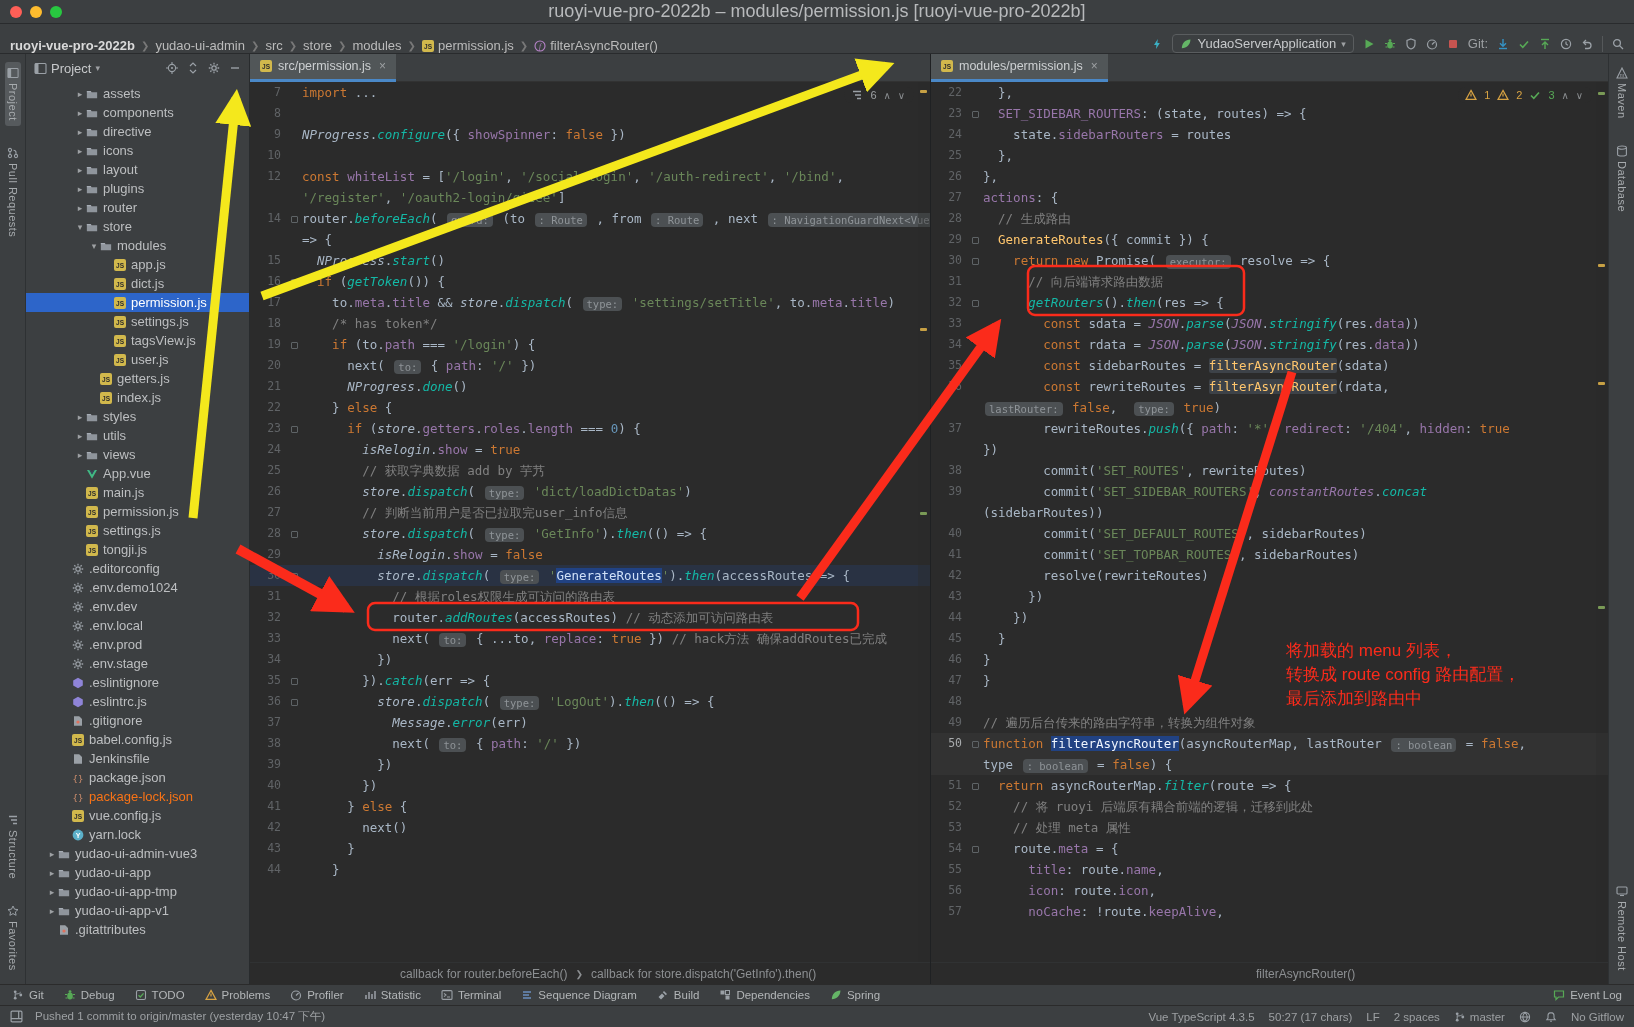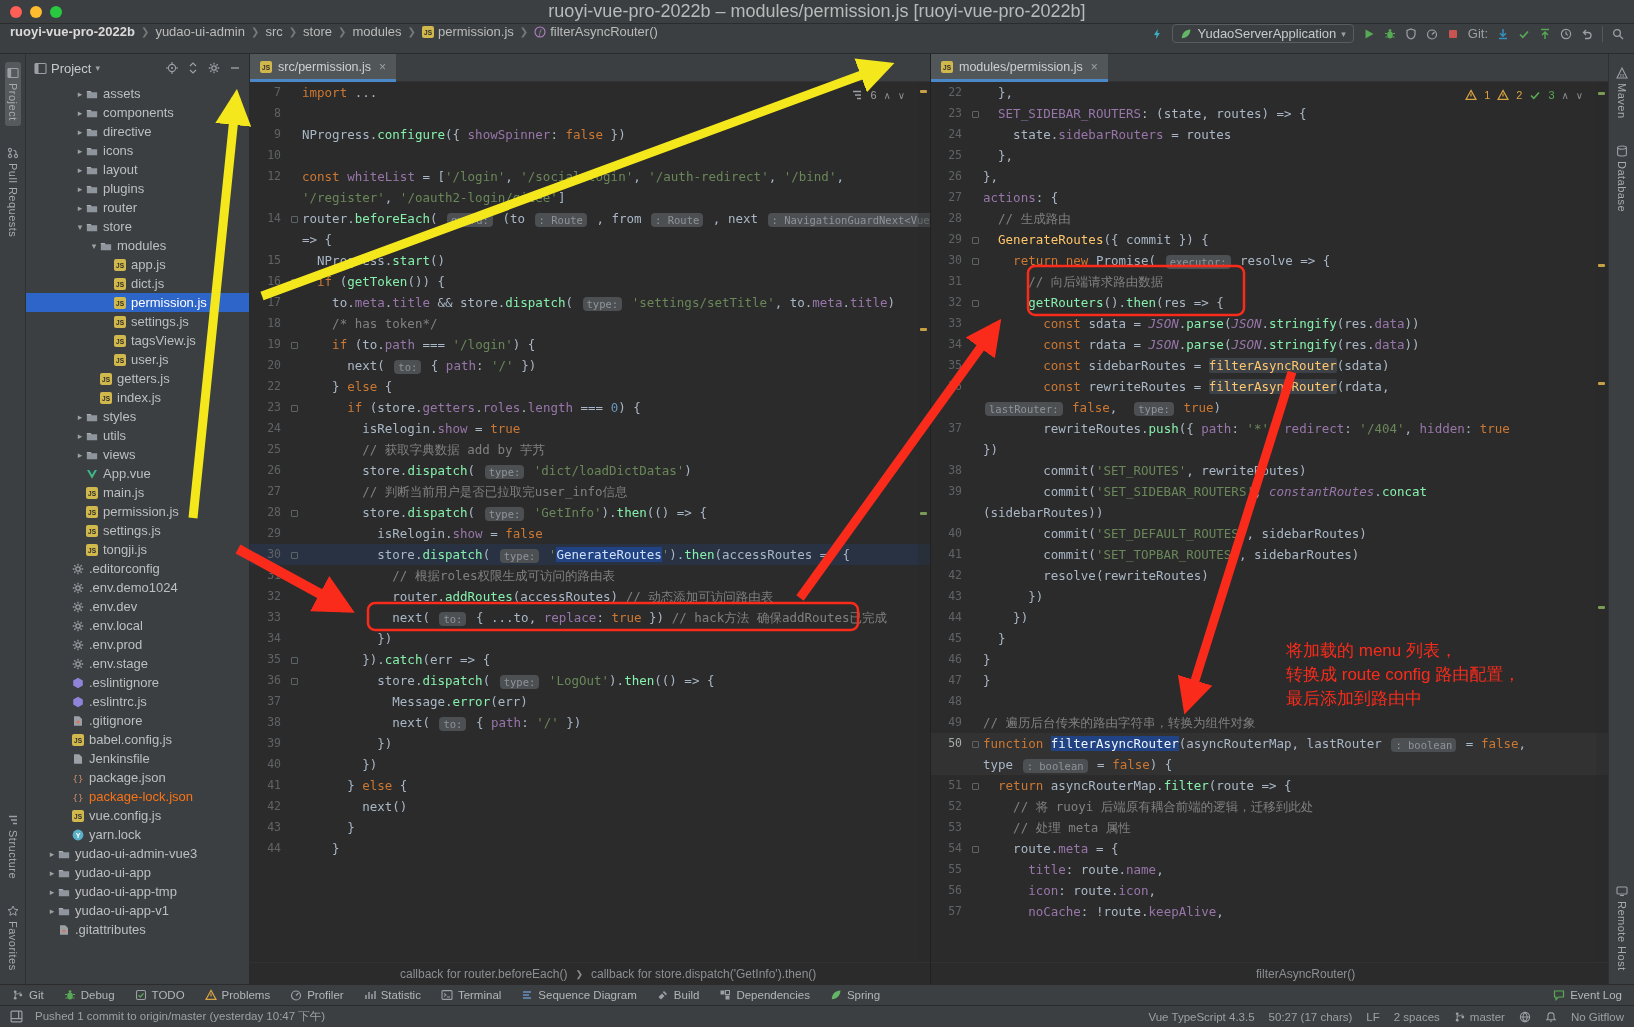--- a/index.html
+++ b/index.html
@@ -5,21 +5,21 @@
   *{box-sizing:border-box;margin:0;padding:0}
   html,body{width:1634px;height:1027px;overflow:hidden;background:#2b2b2b;font-family:"Liberation Sans",sans-serif;color:#bbb}
   .app{position:relative;width:1634px;height:1027px;background:#2b2b2b}
   
   .titlebar{height:24px;background:#3c3f41;border-bottom:1px solid #292b2d;display:flex;align-items:center;position:relative}
   .traffic{position:absolute;left:10px;top:6px;display:flex;gap:8px}
   .tl{width:12px;height:12px;border-radius:50%}
   .tl.r{background:#ff5f57}.tl.y{background:#febc2e}.tl.g{background:#28c840}
   .wtitle{flex:1;text-align:center;font-size:18px;color:#b8babc}
   
-  .toolbar{height:30px;background:#3c3f41;border-bottom:1px solid #292b2d;display:flex;align-items:flex-start;padding:0 10px;font-size:13px}
+  .toolbar{height:30px;background:#3c3f41;border-bottom:1px solid #292b2d;display:flex;align-items:flex-end;padding:0 10px;font-size:13px}
   .crumbs{display:flex;align-items:center;gap:5px;white-space:nowrap}
   .crumb{color:#bbb;display:flex;align-items:center;gap:4px}
   .crumb.bold{font-weight:bold;color:#dadada}
   .csep{color:#787878;font-size:10px;margin:0 1px}
   .tright{margin-left:auto;display:flex;align-items:center;gap:9px}
   .runbox{display:flex;align-items:center;gap:5px;border:1px solid #5a5d5f;border-radius:4px;padding:1px 7px;color:#c7c9cb}
   .tlabel{color:#9da0a3}
   .tdiv{width:1px;height:16px;background:#55585a}
   .ic{display:inline-block;width:13px;height:13px;vertical-align:middle;line-height:0}
   .ic svg{width:100%;height:100%}
@@ -42,36 +42,36 @@
   .trow{height:19px;display:flex;align-items:center;font-size:13px;color:#bdbfc1;white-space:nowrap}
   .trow.sel{background:#2d65c9;color:#fff}
   .trow.dim .tl2{color:#f97316}
   .chev{width:12px;display:inline-block;font-size:9px;color:#9da0a3;text-align:center}
   .trow.sel .chev{color:#dce6f5}
   .tl2{margin-left:5px}
   
   .pane{display:flex;flex-direction:column;background:#2b2b2b;position:relative}
   .pane.pl{width:680px}
   .pane.pr2{flex:1;border-left:1px solid #1f2123}
-  .tabbar{height:28px;background:#3c3f41;border-bottom:1px solid #323232;display:flex;align-items:flex-start}
+  .tabbar{height:28px;background:#3c3f41;border-bottom:1px solid #323232;display:flex;align-items:center}
   .tab{height:28px;display:flex;align-items:center;gap:6px;padding:0 10px;font-size:12.5px;color:#cdd0d2;background:#515658;border-bottom:3px solid #4a88c7}
   .tab .x{color:#9da0a3;font-size:12px;margin-left:2px}
   .codewrap{height:880px;position:relative;overflow:hidden;padding-top:0}
   .crow{height:21px;display:flex;white-space:pre;font-family:"DejaVu Sans Mono",monospace;font-size:12.5px;line-height:21px}
   .gut{width:36px;text-align:right;padding-right:5px;color:#606366;font-size:11.5px;flex:none}
   .foldc{width:16px;flex:none;text-align:center;line-height:21px}
   .fold-box{display:inline-block;width:7px;height:7px;border:1px solid #5e6366;border-radius:1px}
   .ctext{flex:1;overflow:hidden}
   .cur-row{background:#323232}
   .cur-row .gut{color:#a8abad}
   .hl-row{background:rgba(36,64,112,.35)}
   .tk-k{color:#cc7832}.tk-s{color:#6a8759}.tk-c{color:#808080}.tk-num{color:#6897bb}
-  .tk-f{color:#ffc66d}.tk-fi{color:#86efac;}
+  .tk-f{color:#ffc66d}.tk-fi{color:#14b8a6;font-style:italic}
   .tk-p{color:#9876aa}.tk-pi{color:#9876aa;font-style:italic}
-  .tk-d{color:#a9b7c6}.tk-i{color:#a9b7c6;}
+  .tk-d{color:#a9b7c6}.tk-i{color:#a9b7c6;font-style:italic}
   .tk-sel{background:#214283;color:#cfe0f7}
   .tk-fsel{background:#214283;color:#eef4fd}
   .tk-fhl{color:#ffc66d;background:#3d4248;border-radius:2px}
   .tk-h{display:inline-block;background:#4c5053;color:#8f9498;border-radius:4px;padding:0 4px;font-size:10.5px;line-height:14px;vertical-align:middle;margin:0 2px;font-family:"DejaVu Sans Mono",monospace}
   .inspect{position:absolute;top:5px;right:16px;display:flex;gap:7px;align-items:center;font-size:11px;color:#9da0a3;background:rgba(43,43,43,.92);padding:2px 7px;border-radius:8px;z-index:5}
   .inspect .n1{color:#d8a343}.inspect .n3{color:#57a956}
   .chevs{color:#8a8d90;font-size:10px;letter-spacing:2px}
   .sstripe{position:absolute;top:0;right:0;width:12px;height:100%;background:rgba(43,43,43,.4)}
   .tick{position:absolute;right:3px;width:7px;height:3px;border-radius:1px}
   .crumbbar{height:22px;background:#2b2b2b;display:flex;align-items:center;gap:8px;font-size:12px;color:#8c8f92;border-top:1px solid #303233}
@@ -699,20 +699,21 @@
             <div class="crow"><span class="gut">12</span><span class="foldc"></span><span class="ctext"><span class="tk-k">const</span><span class="tk-d"> </span><span class="tk-p">whiteList</span><span class="tk-d"> = [</span><span class="tk-s">'/login'</span><span class="tk-d">, </span><span class="tk-s">'/social-login'</span><span class="tk-d">, </span><span class="tk-s">'/auth-redirect'</span><span class="tk-d">, </span><span class="tk-s">'/bind'</span><span class="tk-d">,</span></span></div>
             <div class="crow"><span class="gut"></span><span class="foldc"></span><span class="ctext"><span class="tk-s">'/register'</span><span class="tk-d">, </span><span class="tk-s">'/oauth2-login/gitee'</span><span class="tk-d">]</span></span></div>
             <div class="crow"><span class="gut">14</span><span class="foldc"><span class="fold-box"></span></span><span class="ctext"><span class="tk-d">router.</span><span class="tk-fi">beforeEach</span><span class="tk-d">( </span><span class="tk-h">guard:</span><span class="tk-d"> (</span><span class="tk-d">to </span><span class="tk-h">: Route</span><span class="tk-d"> , </span><span class="tk-d">from </span><span class="tk-h">: Route</span><span class="tk-d"> , </span><span class="tk-d">next </span><span class="tk-h">: NavigationGuardNext&lt;Vue&gt;</span></span></div>
             <div class="crow"><span class="gut"></span><span class="foldc"></span><span class="ctext"><span class="tk-d">=&gt; {</span></span></div>
             <div class="crow"><span class="gut">15</span><span class="foldc"></span><span class="ctext"><span class="tk-d">  </span><span class="tk-i">NProgress</span><span class="tk-d">.</span><span class="tk-fi">start</span><span class="tk-d">()</span></span></div>
             <div class="crow"><span class="gut">16</span><span class="foldc"><span class="fold-box"></span></span><span class="ctext"><span class="tk-d">  </span><span class="tk-k">if</span><span class="tk-d"> (</span><span class="tk-fi">getToken</span><span class="tk-d">()) {</span></span></div>
             <div class="crow"><span class="gut">17</span><span class="foldc"></span><span class="ctext"><span class="tk-d">    to.</span><span class="tk-p">meta</span><span class="tk-d">.</span><span class="tk-p">title</span><span class="tk-d"> &amp;&amp; </span><span class="tk-i">store</span><span class="tk-d">.</span><span class="tk-fi">dispatch</span><span class="tk-d">( </span><span class="tk-h">type:</span><span class="tk-d"> </span><span class="tk-s">'settings/setTitle'</span><span class="tk-d">, to.</span><span class="tk-p">meta</span><span class="tk-d">.</span><span class="tk-p">title</span><span class="tk-d">)</span></span></div>
             <div class="crow"><span class="gut">18</span><span class="foldc"></span><span class="ctext"><span class="tk-d">    </span><span class="tk-c">/* has token*/</span></span></div>
             <div class="crow"><span class="gut">19</span><span class="foldc"><span class="fold-box"></span></span><span class="ctext"><span class="tk-d">    </span><span class="tk-k">if</span><span class="tk-d"> (to.</span><span class="tk-p">path</span><span class="tk-d"> === </span><span class="tk-s">'/login'</span><span class="tk-d">) {</span></span></div>
             <div class="crow"><span class="gut">20</span><span class="foldc"></span><span class="ctext"><span class="tk-d">      next( </span><span class="tk-h">to:</span><span class="tk-d"> { </span><span class="tk-p">path</span><span class="tk-d">: </span><span class="tk-s">'/'</span><span class="tk-d"> })</span></span></div>
+            <div class="crow"><span class="gut">21</span><span class="foldc"></span><span class="ctext"><span class="tk-d">      </span><span class="tk-i">NProgress</span><span class="tk-d">.</span><span class="tk-fi">done</span><span class="tk-d">()</span></span></div>
             <div class="crow"><span class="gut">22</span><span class="foldc"></span><span class="ctext"><span class="tk-d">    } </span><span class="tk-k">else</span><span class="tk-d"> {</span></span></div>
             <div class="crow"><span class="gut">23</span><span class="foldc"><span class="fold-box"></span></span><span class="ctext"><span class="tk-d">      </span><span class="tk-k">if</span><span class="tk-d"> (</span><span class="tk-i">store</span><span class="tk-d">.</span><span class="tk-p">getters</span><span class="tk-d">.</span><span class="tk-p">roles</span><span class="tk-d">.</span><span class="tk-p">length</span><span class="tk-d"> === </span><span class="tk-num">0</span><span class="tk-d">) {</span></span></div>
             <div class="crow"><span class="gut">24</span><span class="foldc"></span><span class="ctext"><span class="tk-d">        </span><span class="tk-i">isRelogin</span><span class="tk-d">.</span><span class="tk-p">show</span><span class="tk-d"> = </span><span class="tk-k">true</span></span></div>
             <div class="crow"><span class="gut">25</span><span class="foldc"></span><span class="ctext"><span class="tk-d">        </span><span class="tk-c">// 获取字典数据 add by 芋艿</span></span></div>
             <div class="crow"><span class="gut">26</span><span class="foldc"></span><span class="ctext"><span class="tk-d">        </span><span class="tk-i">store</span><span class="tk-d">.</span><span class="tk-fi">dispatch</span><span class="tk-d">( </span><span class="tk-h">type:</span><span class="tk-d"> </span><span class="tk-s">'dict/loadDictDatas'</span><span class="tk-d">)</span></span></div>
             <div class="crow"><span class="gut">27</span><span class="foldc"></span><span class="ctext"><span class="tk-d">        </span><span class="tk-c">// 判断当前用户是否已拉取完user_info信息</span></span></div>
             <div class="crow"><span class="gut">28</span><span class="foldc"><span class="fold-box"></span></span><span class="ctext"><span class="tk-d">        </span><span class="tk-i">store</span><span class="tk-d">.</span><span class="tk-fi">dispatch</span><span class="tk-d">( </span><span class="tk-h">type:</span><span class="tk-d"> </span><span class="tk-s">'GetInfo'</span><span class="tk-d">).</span><span class="tk-fi">then</span><span class="tk-d">(() =&gt; {</span></span></div>
             <div class="crow"><span class="gut">29</span><span class="foldc"></span><span class="ctext"><span class="tk-d">          </span><span class="tk-i">isRelogin</span><span class="tk-d">.</span><span class="tk-p">show</span><span class="tk-d"> = </span><span class="tk-k">false</span></span></div>
             <div class="crow hl-row"><span class="gut">30</span><span class="foldc"><span class="fold-box"></span></span><span class="ctext"><span class="tk-d">          </span><span class="tk-i">store</span><span class="tk-d">.</span><span class="tk-fi">dispatch</span><span class="tk-d">( </span><span class="tk-h">type:</span><span class="tk-d"> </span><span class="tk-s">'</span><span class="tk-sel">GenerateRoutes</span><span class="tk-s">'</span><span class="tk-d">).</span><span class="tk-fi">then</span><span class="tk-d">(accessRoutes =&gt; {</span></span></div>
             <div class="crow"><span class="gut">31</span><span class="foldc"></span><span class="ctext"><span class="tk-d">            </span><span class="tk-c">// 根据roles权限生成可访问的路由表</span></span></div>

